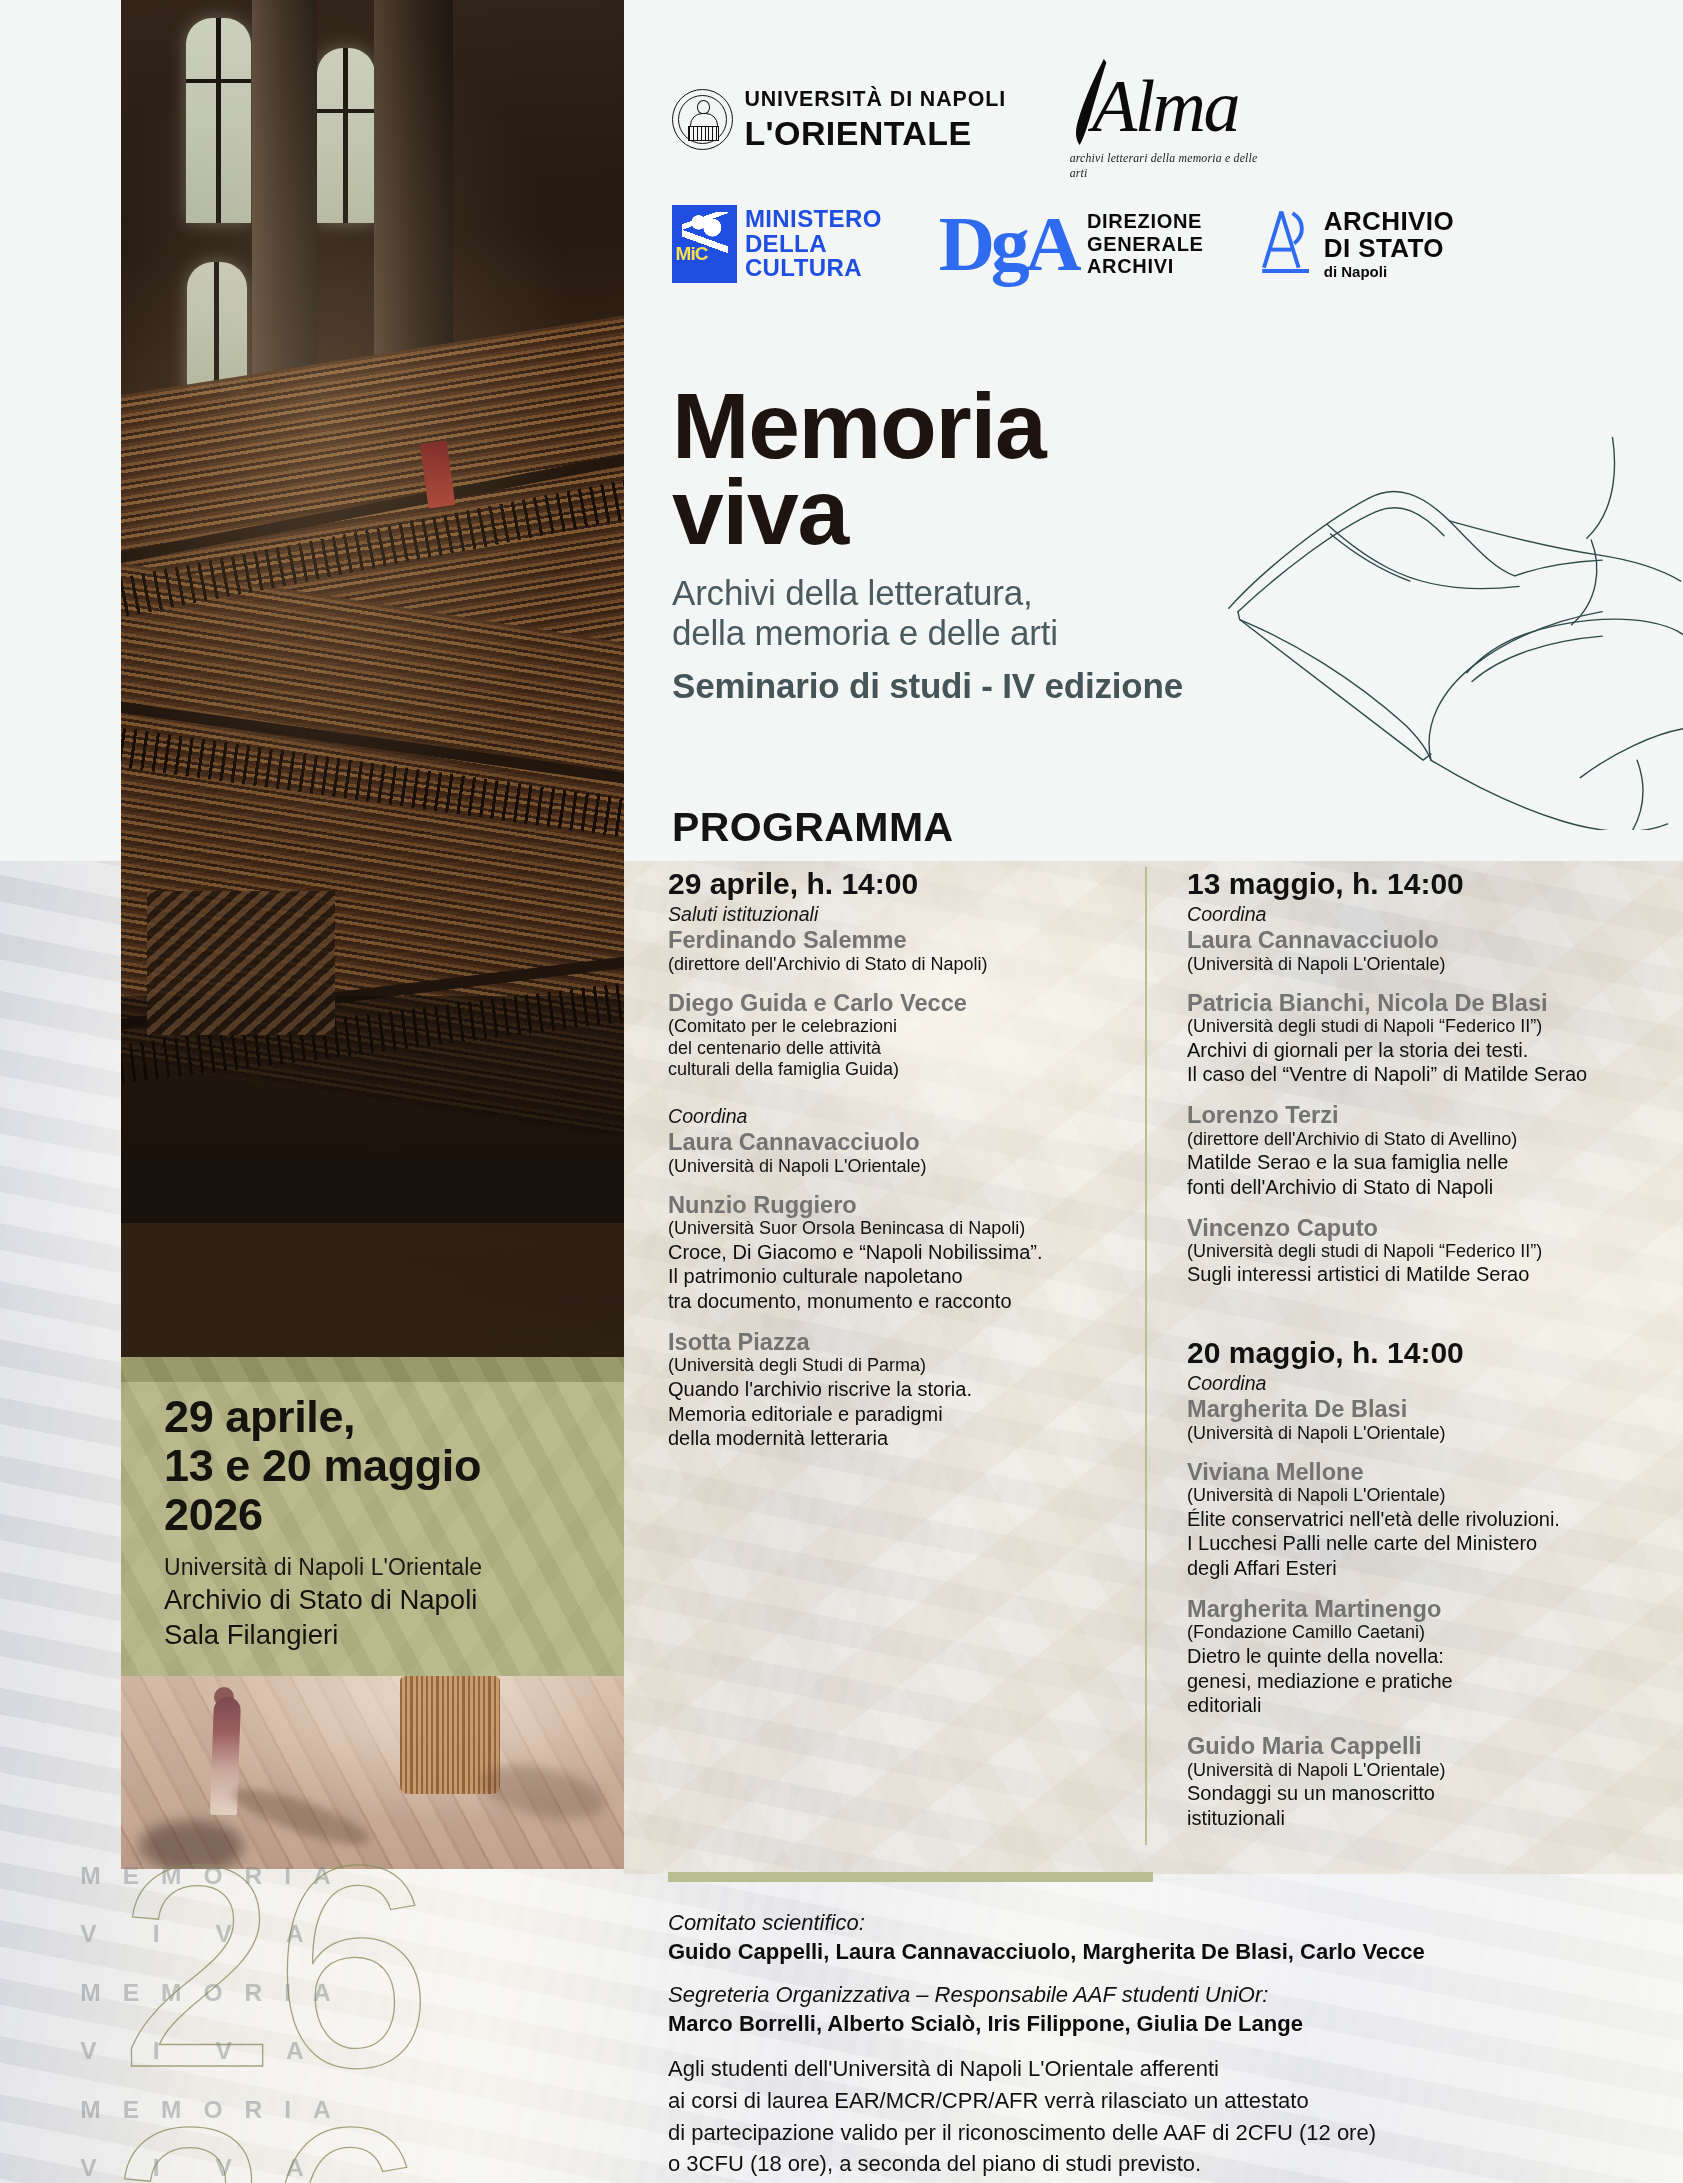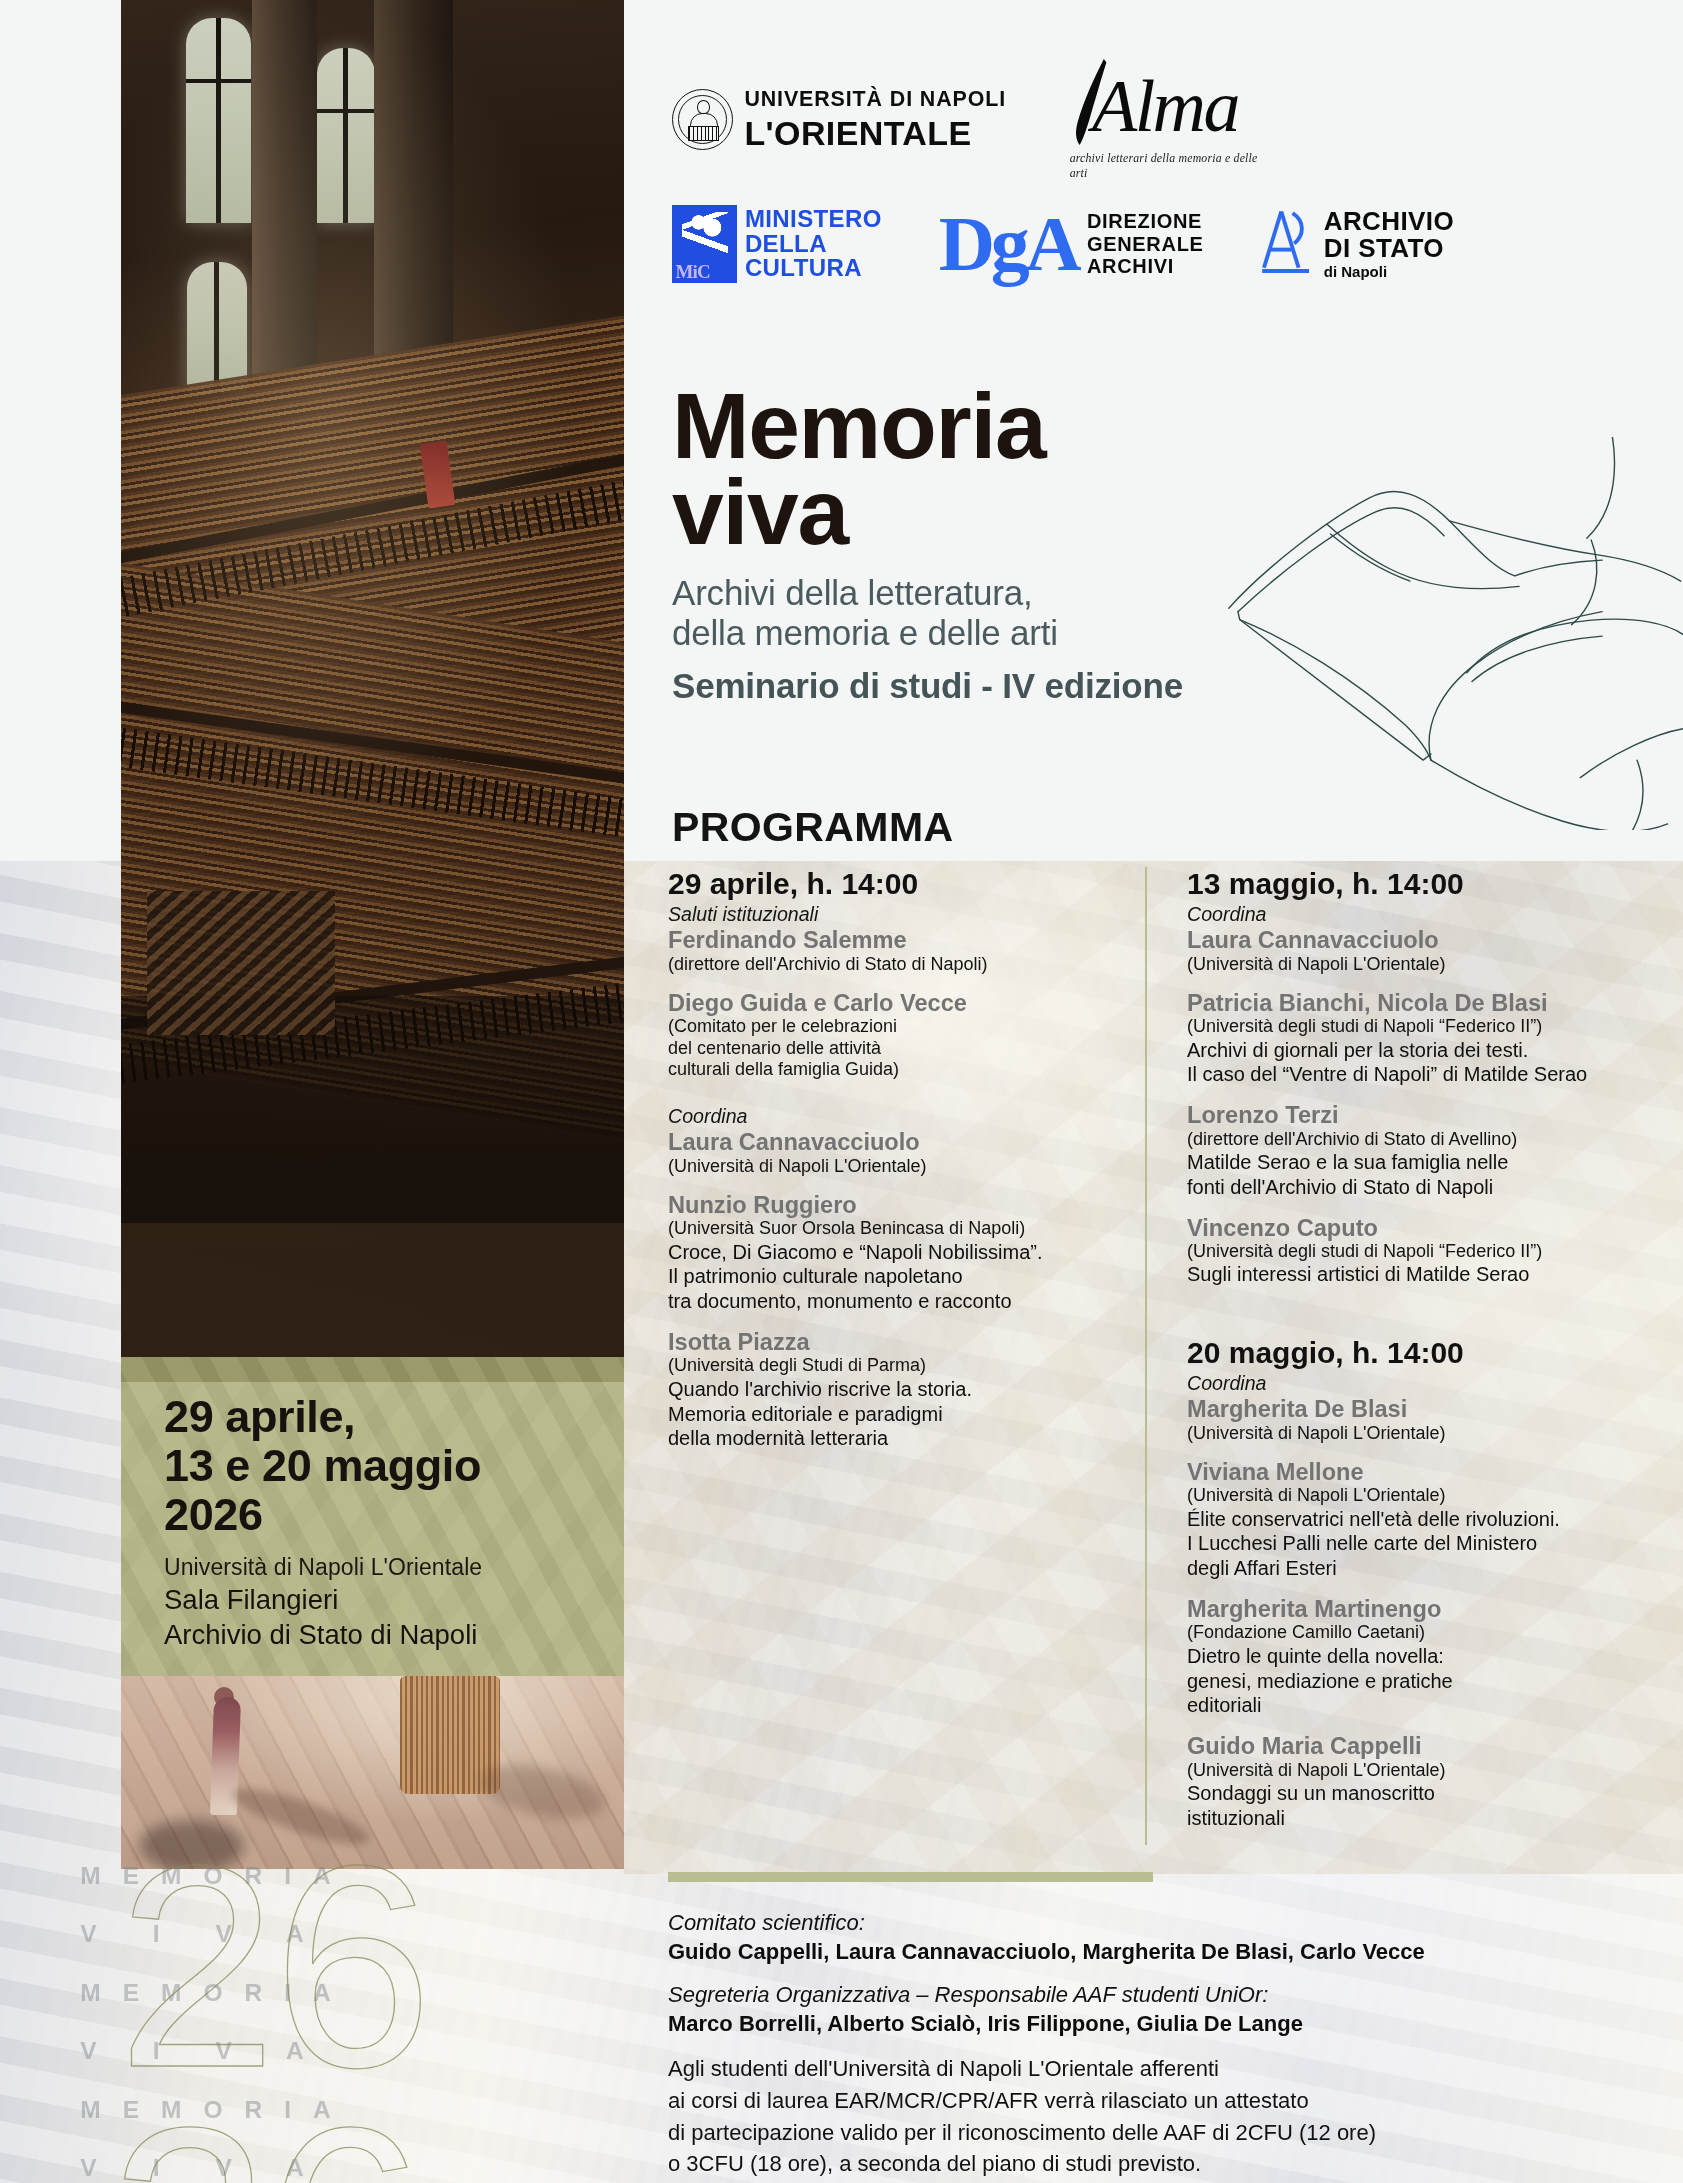--- a/index.html
+++ b/index.html
@@ -208,23 +208,23 @@
     font-style:italic; font-size:11.8px; color:#1b1b1b; letter-spacing:0.2px;}
 
   .mic{display:flex; align-items:center; gap:7.9px;}
   .mic-mark{width:65px; height:78px; background:#1f4ee0; position:relative; flex:none;}
   .mic-mark .fig2{position:absolute; left:9.6px; top:7px; width:46px; height:52px;
     background:
       radial-gradient(circle at 36% 20%, #fff 0 7px, transparent 7.4px),
       radial-gradient(circle at 66% 30%, #fff 0 8.7px, transparent 9.2px),
       linear-gradient(160deg, transparent 0 18%, #fff 18% 26%, transparent 26%),
       linear-gradient(20deg, transparent 0 40%, #fff 40% 50%, transparent 50%);}
-  .mic-mark .mic-txt{position:absolute; left:3.5px; bottom:0; color:#c4b5fd;
+  .mic-mark .mic-txt{position:absolute; left:3.5px; bottom:18px; color:#fde047;
     font-weight:700; font-size:19px; letter-spacing:-0.9px;
-    font-family:Liberation Serif, serif;}
+    font-family:Liberation Sans, sans-serif;}
   .mic-words{color:#1f4ee0; font-weight:700; line-height:1.02;
     font-family:"Liberation Sans Narrow","Liberation Sans",sans-serif;}
   .mic-words div{font-size:24px; letter-spacing:0.4px;}
 
   .dga{display:flex; align-items:center; gap:9.6px;}
   .dga-mark{font-family:"Liberation Serif",serif; color:#2f6bf0;
      font-size:78px; line-height:.82; letter-spacing:-4.4px; font-weight:700;}
   .dga-words{font-weight:700; color:#0b0b0b; line-height:1.12;
      font-family:"Liberation Sans Narrow","Liberation Sans",sans-serif;}
   .dga-words div{font-size:20px; letter-spacing:0.7px;}
@@ -373,22 +373,22 @@
         linear-gradient(180deg, rgba(0,0,0,.12), rgba(0,0,0,.30));"></div>
     </div>
   </div>
 
   <div class="date-box">
     <div class="date-inner">
       <div class="date-big">29 aprile,</div>
       <div class="date-big">13 e 20 maggio</div>
       <div class="date-big">2026</div>
       <div class="venue-1">Università di Napoli L'Orientale</div>
+      <div class="venue-2">Archivio di Stato di Napoli</div>
       <div class="venue-2">Sala Filangieri</div>
-      <div class="venue-2">Archivio di Stato di Napoli</div>
     </div>
   </div>
 
   <div class="photo-floor">
     <div class="floor-glow"></div>
     <div class="pedestal"></div>
     <div class="pedestal-shadow"></div>
     <div class="statue-head"></div>
     <div class="statue"></div>
     <div class="statue-shadow"></div>

